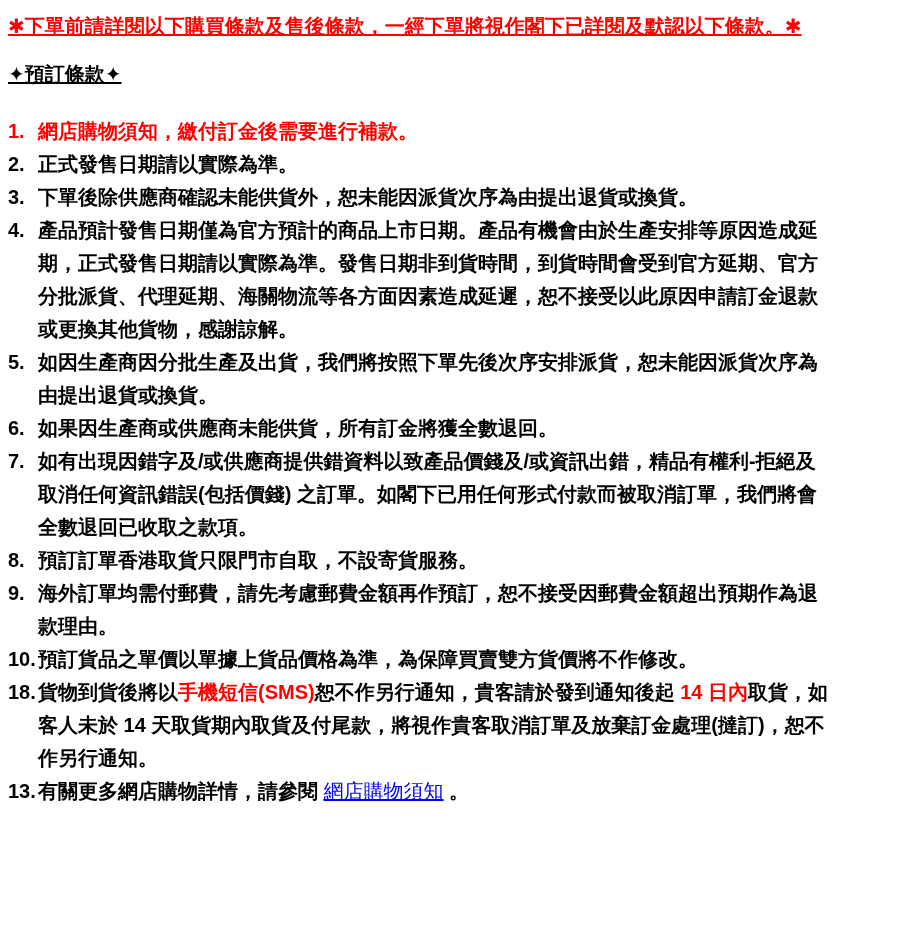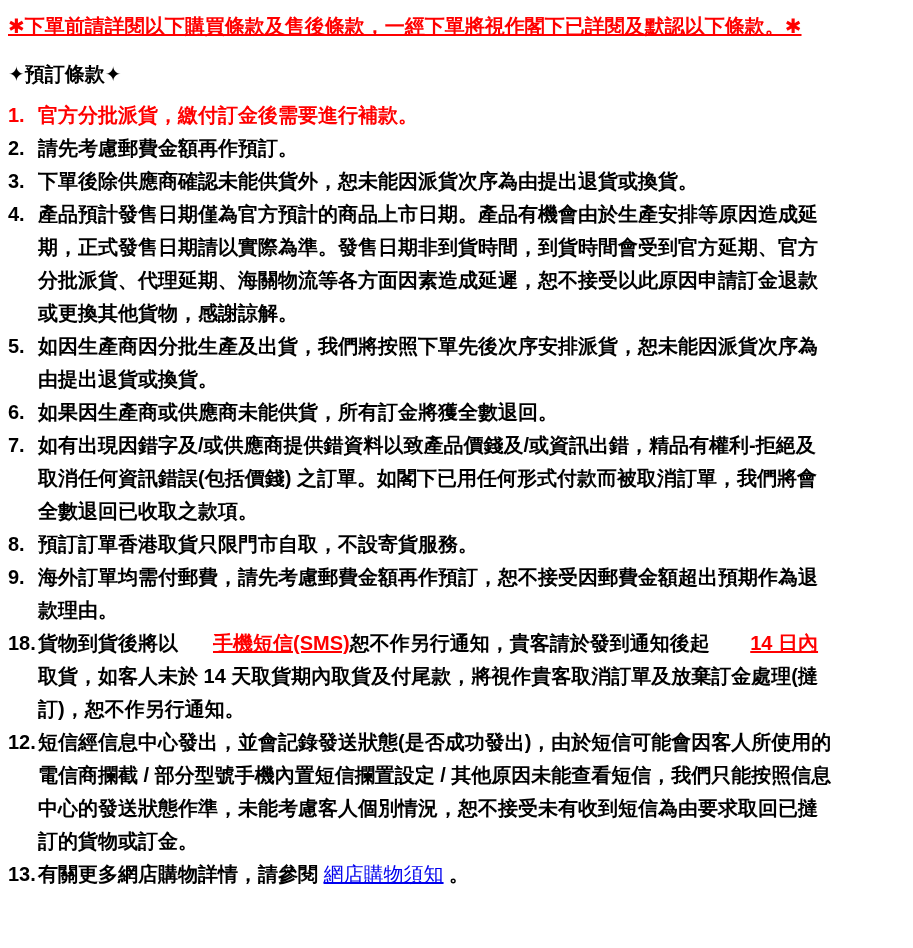--- a/index.html
+++ b/index.html
@@ -22,41 +22,40 @@
     font-size: 20px;
     line-height: 33px;
     color: var(--black);
   }
   .warning {
     color: var(--red);
     text-decoration: underline;
     margin-bottom: 15px;
   }
   .section-title {
-    margin-bottom: 8px;
+    text-decoration: underline;
+    margin-bottom: 24px;
     display: inline-block;
   }
   .terms { width: 100%; }
   .term {
     display: flex;
     align-items: flex-start;
   }
   .term .num {
     flex: 0 0 30px;
     white-space: nowrap;
   }
   .term .body {
     flex: 1 1 auto;
     min-width: 0;
   }
   .term.red { color: var(--red); }
   .seg-red-underline {
     color: var(--red);
-    text-decoration: underline;
-    margin-left: 35px;
   }
   a.seg-link {
     color: var(--link);
     text-decoration: underline;
     font-weight: normal;
     cursor: pointer;
   }
 </style>
 </head>
 <body>
@@ -64,25 +63,25 @@
 <div class="page">
   <div class="warning">✱下單前請詳閱以下購買條款及售後條款，一經下單將視作閣下已詳閱及默認以下條款。✱</div>
 
   <div>
     <span class="section-title">✦預訂條款✦</span>
   </div>
 
   <div class="terms">
       <div class="term red">
         <span class="num">1.</span>
-        <span class="body"><span>官方分批派貨，繳付訂金後需要進行補款。</span></span>
+        <span class="body"><span>網店購物須知，繳付訂金後需要進行補款。</span></span>
       </div>
       <div class="term">
         <span class="num">2.</span>
-        <span class="body"><span>請先考慮郵費金額再作預訂。</span></span>
+        <span class="body"><span>正式發售日期請以實際為準。</span></span>
       </div>
       <div class="term">
         <span class="num">3.</span>
         <span class="body"><span>下單後除供應商確認未能供貨外，恕未能因派貨次序為由提出退貨或換貨。</span></span>
       </div>
       <div class="term">
         <span class="num">4.</span>
         <span class="body"><span>產品預計發售日期僅為官方預計的商品上市日期。產品有機會由於生產安排等原因造成延期，正式發售日期請以實際為準。發售日期非到貨時間，到貨時間會受到官方延期、官方分批派貨、代理延期、海關物流等各方面因素造成延遲，恕不接受以此原因申請訂金退款或更換其他貨物，感謝諒解。</span></span>
       </div>
       <div class="term">
@@ -99,25 +98,25 @@
       </div>
       <div class="term">
         <span class="num">8.</span>
         <span class="body"><span>預訂訂單香港取貨只限門市自取，不設寄貨服務。</span></span>
       </div>
       <div class="term">
         <span class="num">9.</span>
         <span class="body"><span>海外訂單均需付郵費，請先考慮郵費金額再作預訂，恕不接受因郵費金額超出預期作為退款理由。</span></span>
       </div>
       <div class="term">
+        <span class="num">10.</span>
+        <span class="body"><span>預訂貨品之單價以單據上貨品價格為準，為保障買賣雙方貨價將不作修改。</span></span>
+      </div>
+      <div class="term">
         <span class="num">18.</span>
         <span class="body"><span>貨物到貨後將以</span><span class="seg-red-underline">手機短信(SMS)</span><span>恕不作另行通知，貴客請於發到通知後起 </span><span class="seg-red-underline">14 日內</span><span>取貨，如客人未於 14 天取貨期內取貨及付尾款，將視作貴客取消訂單及放棄訂金處理(撻訂)，恕不作另行通知。</span></span>
-      </div>
-      <div class="term">
-        <span class="num">12.</span>
-        <span class="body"><span>短信經信息中心發出，並會記錄發送狀態(是否成功發出)，由於短信可能會因客人所使用的電信商攔截 / 部分型號手機內置短信攔置設定 / 其他原因未能查看短信，我們只能按照信息中心的發送狀態作準，未能考慮客人個別情況，恕不接受未有收到短信為由要求取回已撻訂的貨物或訂金。</span></span>
       </div>
       <div class="term">
         <span class="num">13.</span>
         <span class="body"><span>有關更多網店購物詳情，請參閱 </span><a href="#" class="seg-link">網店購物須知</a><span> 。</span></span>
       </div>
     </div>
 </div>
 
 </body></html>

